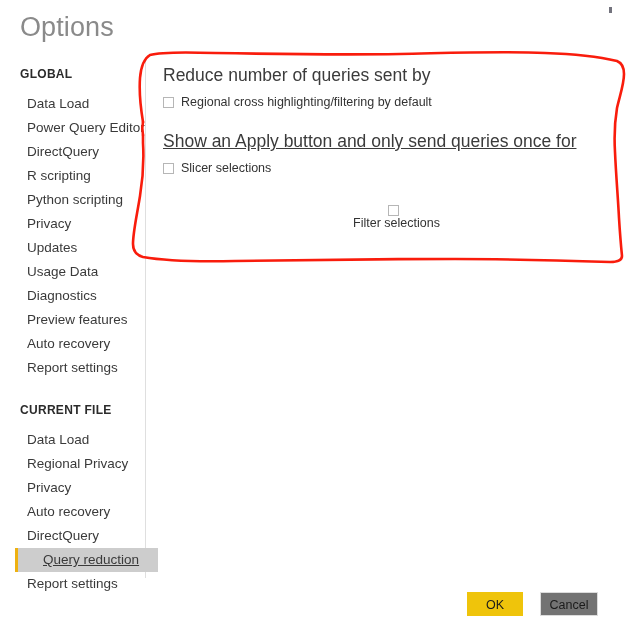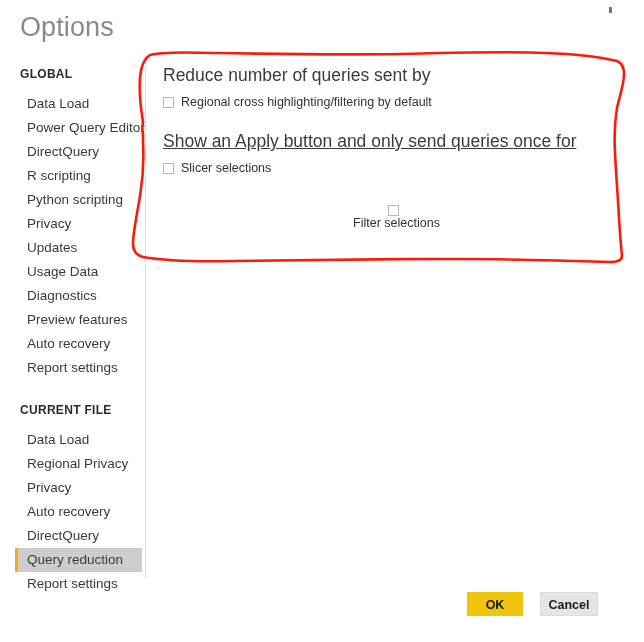--- a/index.html
+++ b/index.html
@@ -59,22 +59,23 @@
     padding-left: 27px;
     height: 24px;
     line-height: 24px;
     white-space: nowrap;
     position: relative;
     cursor: default;
   }
   .nav-item.selected {
     background: #cdcdcd;
     margin-left: 15px;
-    padding-left: 12px;
+    padding-left: 28px;
     width: 115px;
+    text-decoration: underline;
   }
   .nav-item.selected::before {
     content: "";
     position: absolute;
     left: 0; top: 0;
     width: 3px;
     height: 24px;
     background: #eeb111;
   }
   .group-gap-top { height: 10px; }
@@ -141,32 +142,31 @@
   .btn {
     position: absolute;
     height: 24px;
     font-size: 12.5px;
     color: #1b1b1b;
     text-align: center;
     line-height: 24px;
     box-sizing: border-box;
     cursor: default;
     white-space: nowrap;
-    font-weight: bold;
   }
   #ok-button {
     left: 467px;
     width: 56px;
     background: #efc40b;
     border: 1px solid #efc40b;
   }
   #cancel-button {
     left: 540px;
     width: 58px;
-    background: #e5e5e5;
+    background: #737373;
     border: 1px solid #dcdcdc;
   }
 
   
   #annotation {
     position: absolute;
     left: 0; top: 0;
     width: 644px;
     height: 642px;
     pointer-events: none;

